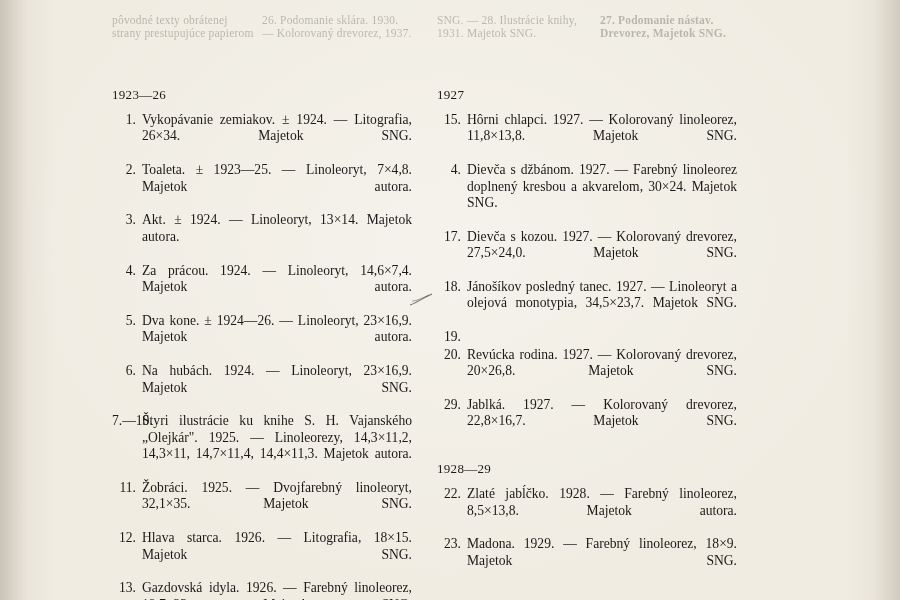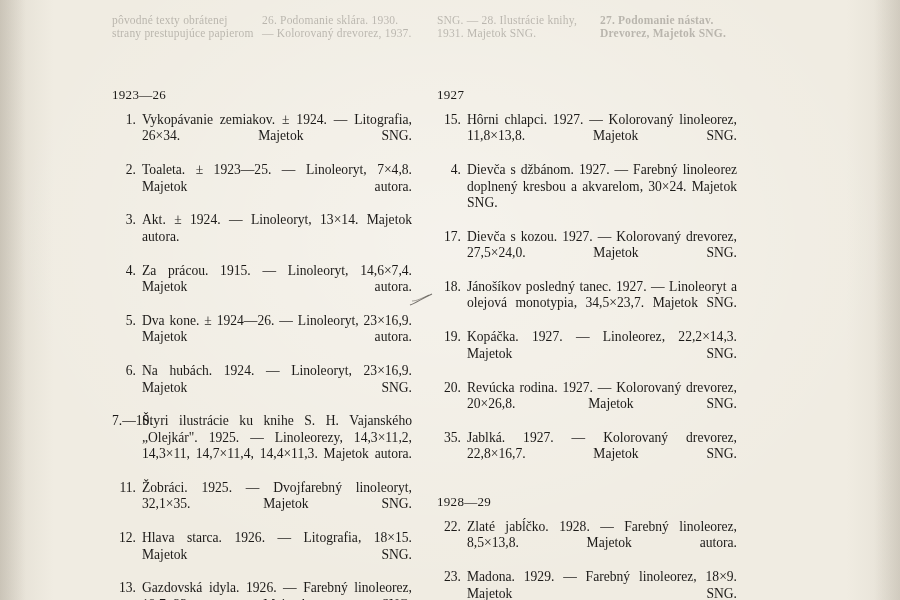--- a/index.html
+++ b/index.html
@@ -144,21 +144,21 @@
     <div class="entry">
       <span class="num">2.</span>
       <span class="txt">Toaleta. ± 1923—25. — Linoleoryt, 7×4,8. Majetok autora.</span>
     </div>
     <div class="entry">
       <span class="num">3.</span>
       <span class="txt">Akt. ± 1924. — Linoleoryt, 13×14. Majetok autora.</span>
     </div>
     <div class="entry">
       <span class="num">4.</span>
-      <span class="txt">Za prácou. 1915. — Linoleoryt, 14,6×7,4. Majetok autora.</span>
+      <span class="txt">Za prácou. 1924. — Linoleoryt, 14,6×7,4. Majetok autora.</span>
     </div>
     <div class="entry">
       <span class="num">5.</span>
       <span class="txt">Dva kone. ± 1924—26. — Linoleoryt, 23×16,9. Majetok autora.</span>
     </div>
     <div class="entry">
       <span class="num">6.</span>
       <span class="txt">Na hubách. 1924. — Linoleoryt, 23×16,9. Majetok SNG.</span>
     </div>
     <div class="entry">
@@ -193,28 +193,27 @@
     <div class="entry">
       <span class="num">17.</span>
       <span class="txt">Dievča s kozou. 1927. — Kolorovaný drevorez, 27,5×24,0. Majetok SNG.</span>
     </div>
     <div class="entry">
       <span class="num">18.</span>
       <span class="txt">Jánošíkov posledný tanec. 1927. — Linoleoryt a olejová monotypia, 34,5×23,7. Majetok SNG.</span>
     </div>
     <div class="entry">
       <span class="num">19.</span>
-      <span class="txt">Kopáčka. 1927. — Linoleorez, 22,2×14,3. Majetok SNG.</span>
     </div>
     <div class="entry">
       <span class="num">20.</span>
       <span class="txt">Revúcka rodina. 1927. — Kolorovaný drevorez, 20×26,8. Majetok SNG.</span>
     </div>
     <div class="entry">
-      <span class="num">35.</span>
+      <span class="num">29.</span>
       <span class="txt">Jablká. 1927. — Kolorovaný drevorez, 22,8×16,7. Majetok SNG.</span>
     </div>
 
     <div class="year-head spaced">1928—29</div>
 
     <div class="entry">
       <span class="num">22.</span>
       <span class="txt">Zlaté jabĺčko. 1928. — Farebný linoleorez, 8,5×13,8. Majetok autora.</span>
     </div>
     <div class="entry">

